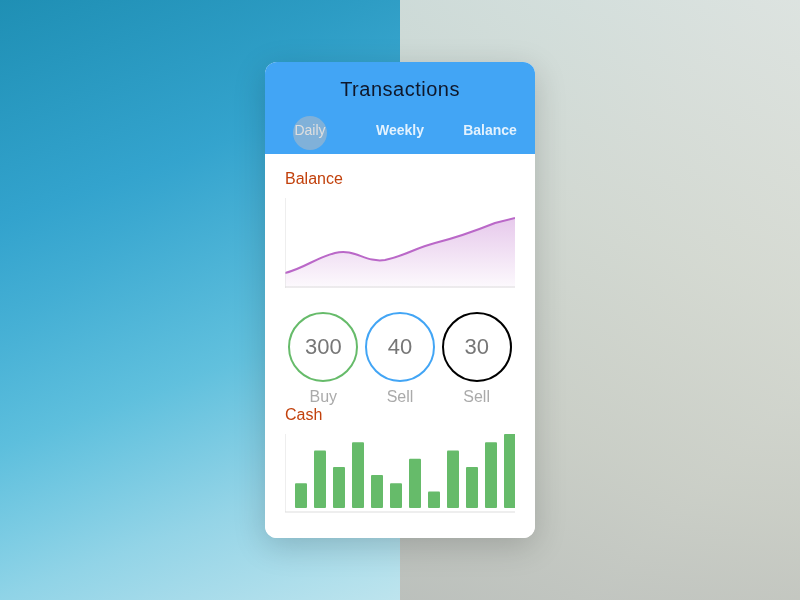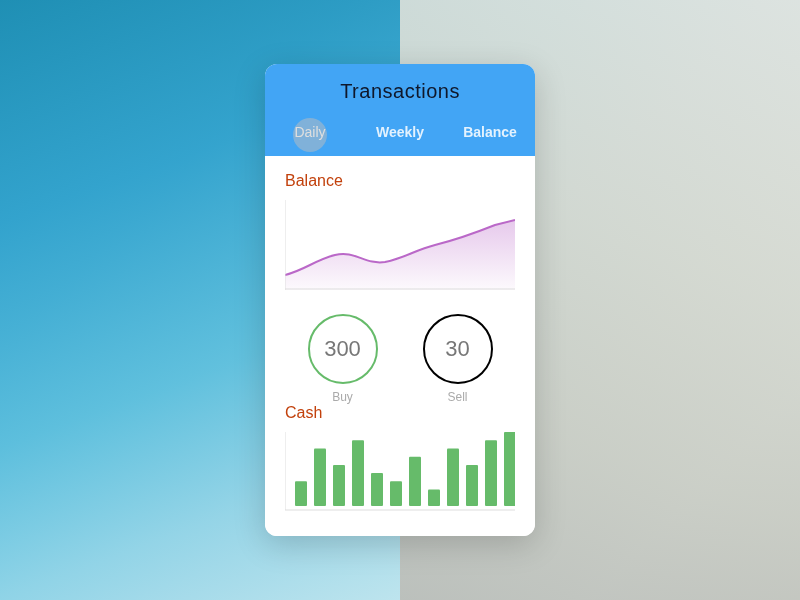--- a/index.html
+++ b/index.html
@@ -143,21 +143,21 @@
 
     .circle-sell {
       border: 2px solid #42a5f5;
     }
 
     .circle-debt {
       border: 2px solid #000000;
     }
 
     .circle-label {
-      font-size: 12px;
+      font-size: 16px;
       color: #aaa;
       font-weight: 300;
     }
 
     .cash-chart {
       width: 100%;
       height: 80px;
     }
   </style>
 </head>
@@ -203,20 +203,26 @@
 
       <line x1="0" y1="89" x2="230" y2="89" stroke="#ddd" stroke-width="1"></line>
     </svg>
 
     <div class="circles-row">
       <div class="circle-item">
         <div class="circle circle-buy">
           <span>300</span>
         </div>
         <span class="circle-label">Buy</span>
+      </div>
+      <div class="circle-item">
+        <div class="circle circle-sell">
+          <span>40</span>
+        </div>
+        <span class="circle-label">Sell</span>
       </div>
       <div class="circle-item">
         <div class="circle circle-debt">
           <span>30</span>
         </div>
         <span class="circle-label">Sell</span>
       </div>
     </div>
 
     <div class="section-title">Cash</div>

